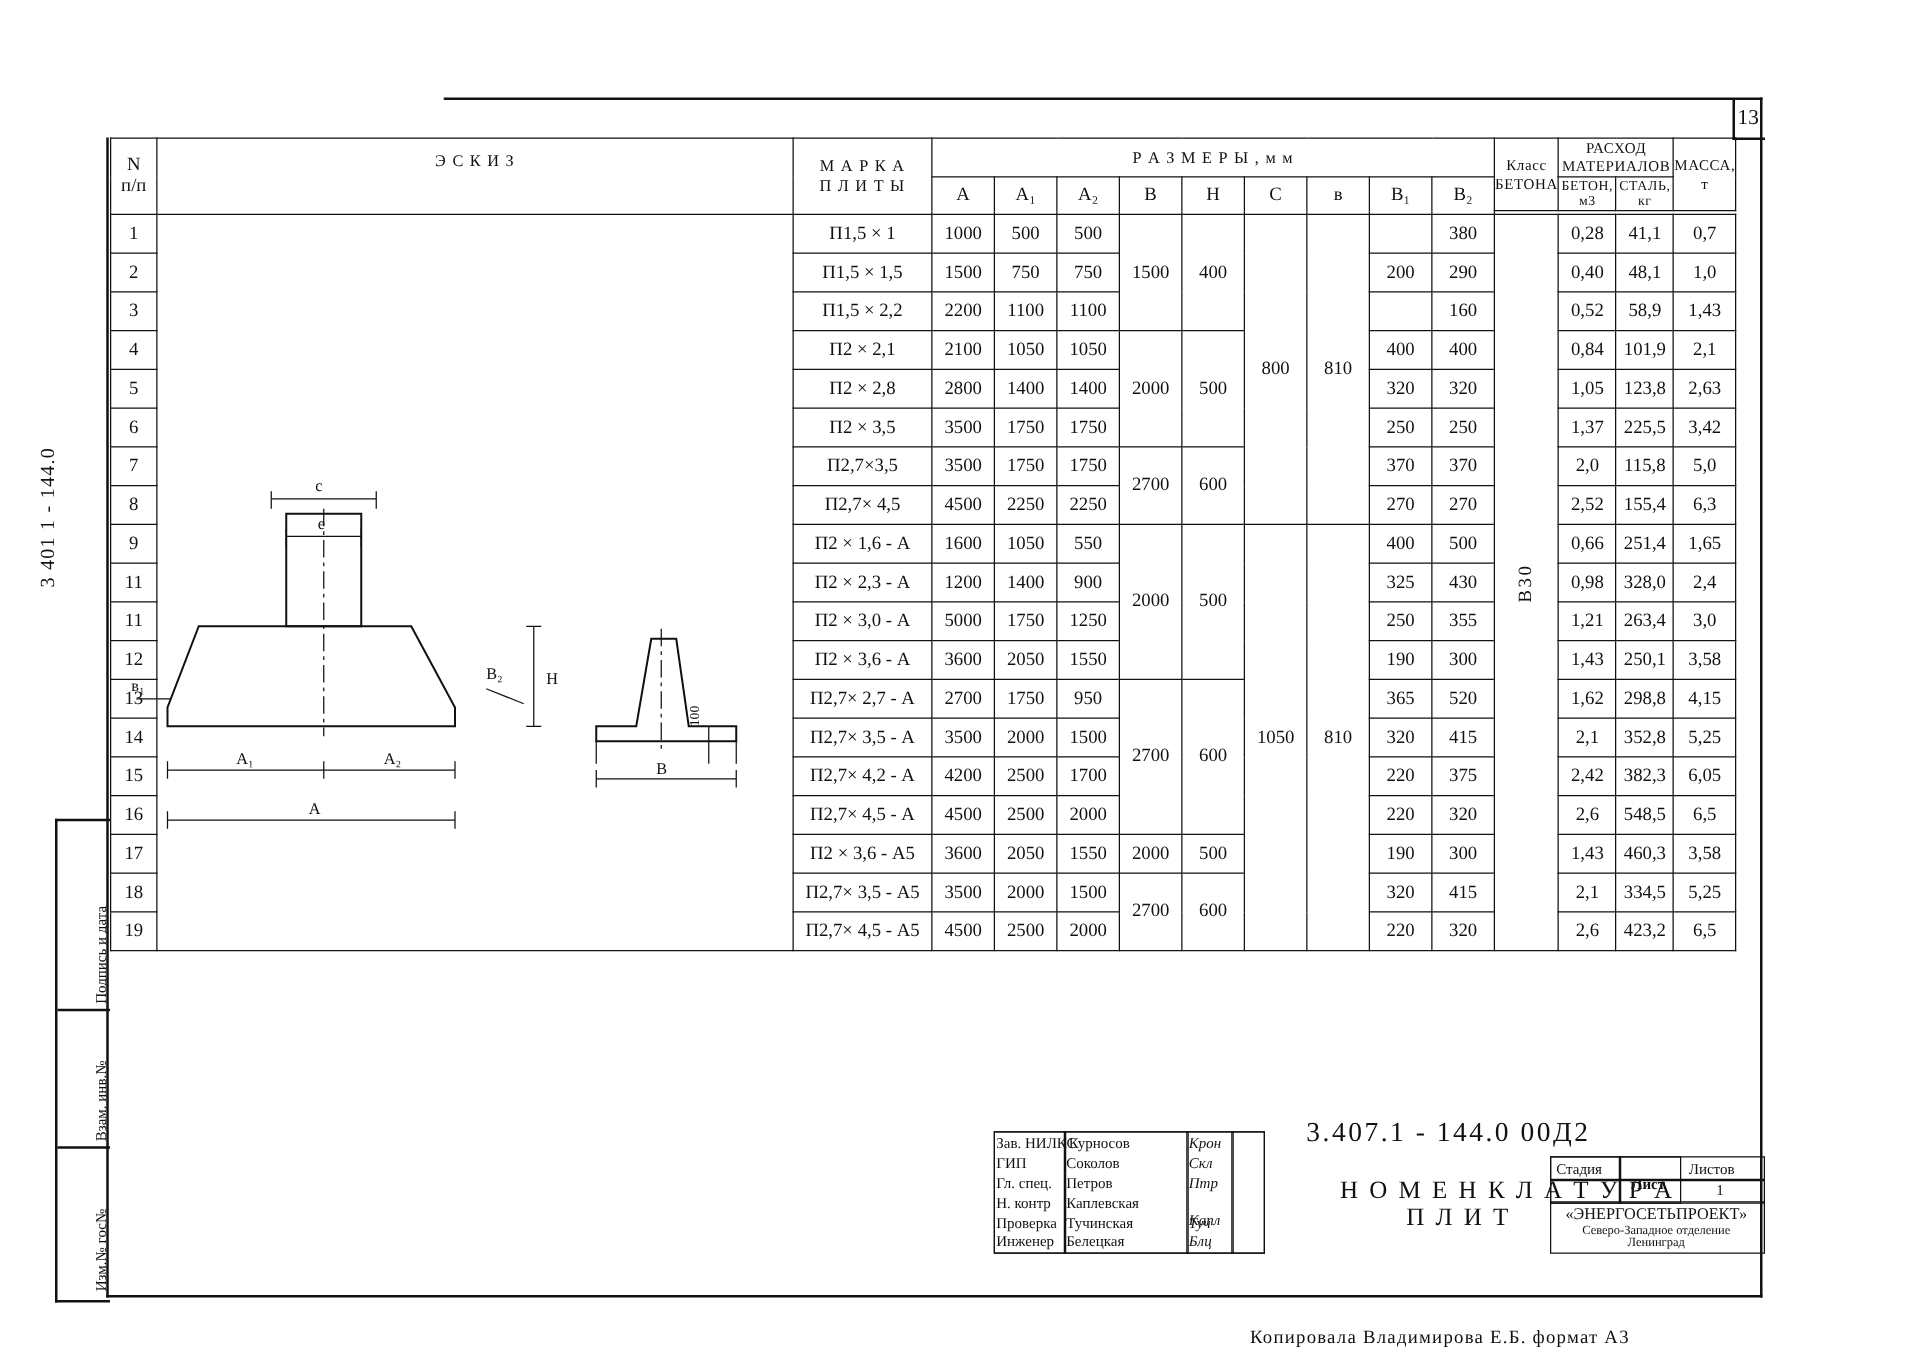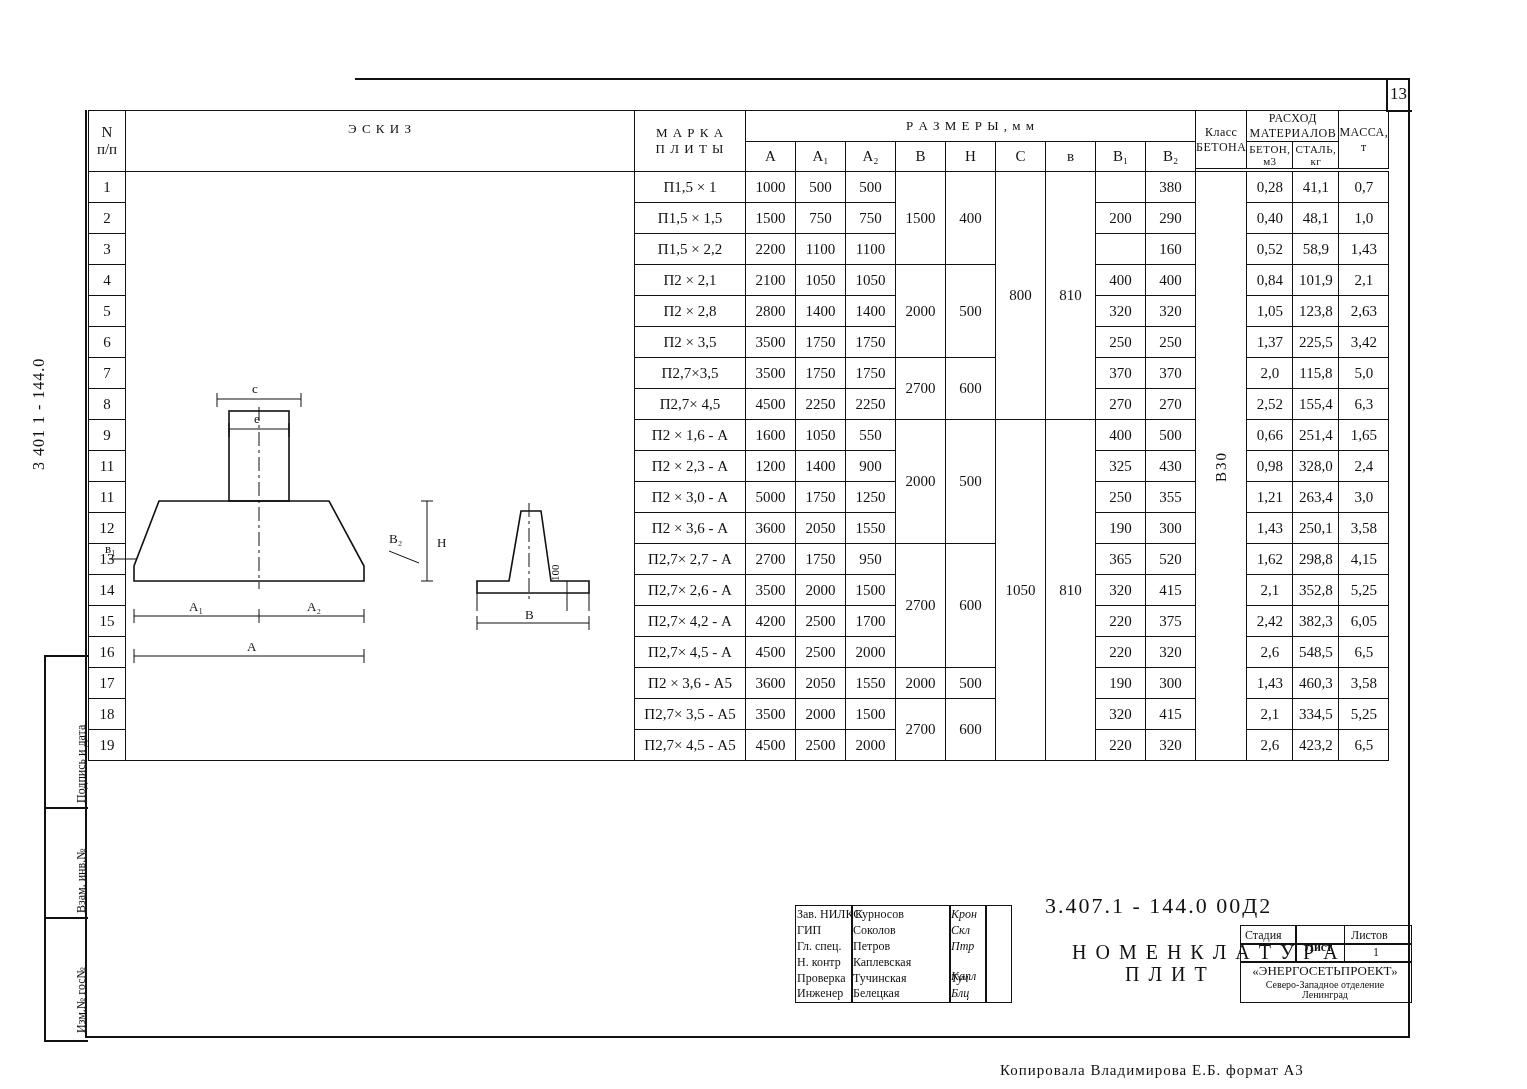--- a/index.html
+++ b/index.html
@@ -362,21 +362,21 @@
         <td rowspan="4">600</td>
         <td>365</td>
         <td>520</td>
         <td>1,62</td>
         <td>298,8</td>
         <td>4,15</td>
       </tr>
 
       <tr class="r">
         <td>14</td>
-        <td>П2,7× 2,6 - А</td>
+        <td>П2,7× 3,5 - А</td>
         <td>3500</td>
         <td>2000</td>
         <td>1500</td>
         <td>320</td>
         <td>415</td>
         <td>2,1</td>
         <td>352,8</td>
         <td>5,25</td>
       </tr>
 

